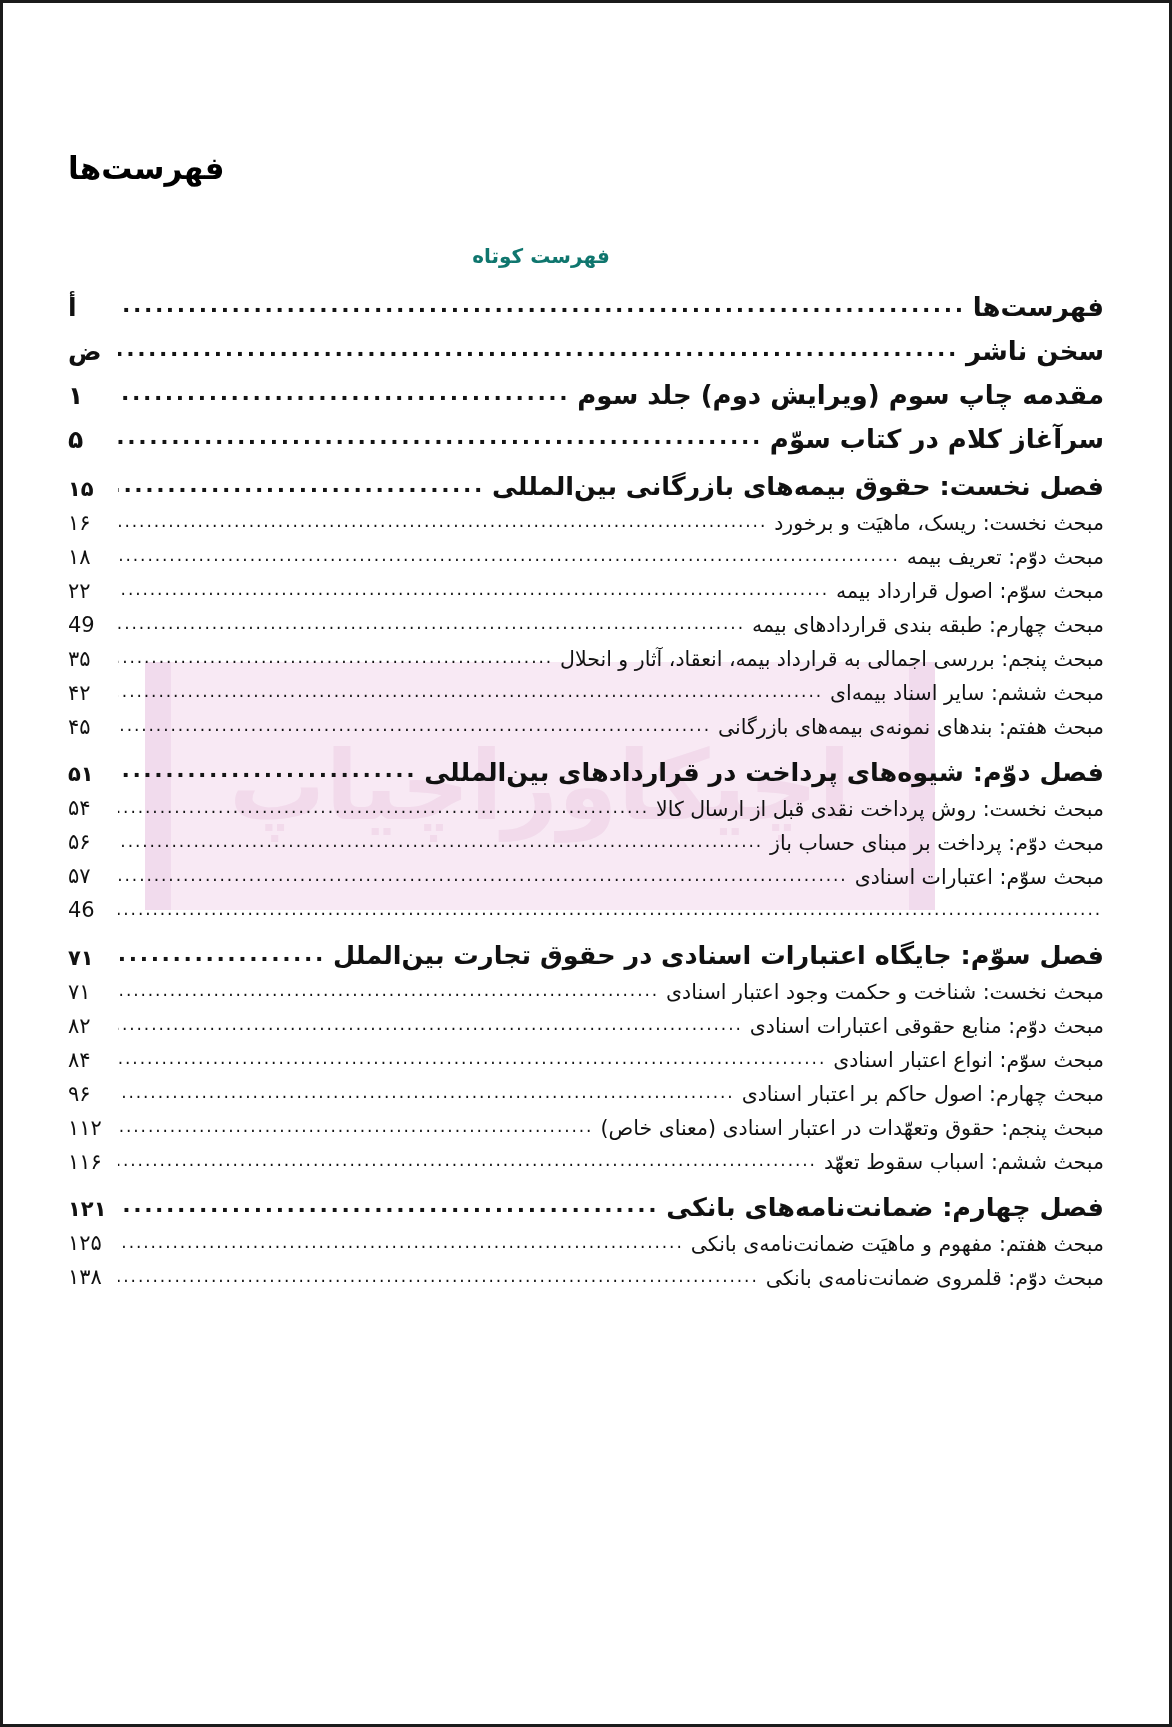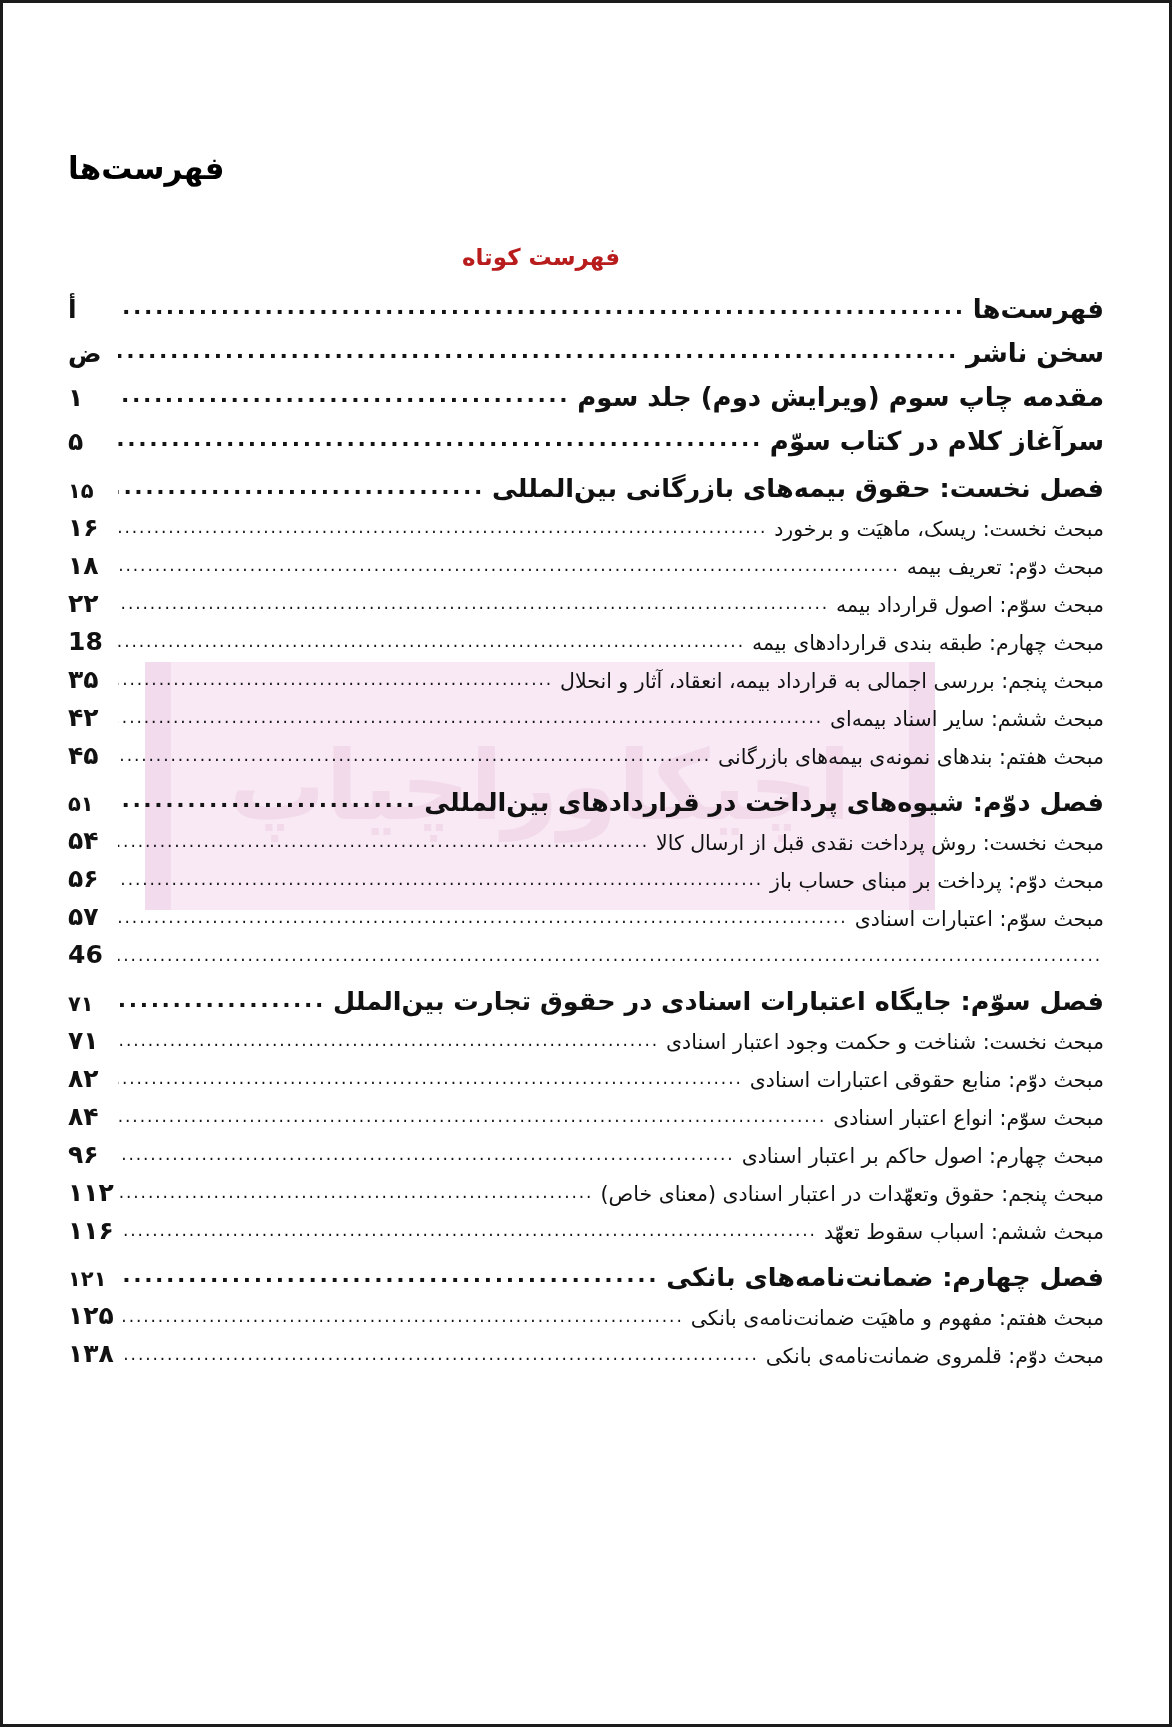--- a/index.html
+++ b/index.html
@@ -77,26 +77,26 @@
     text-align: left;
     font-size: 31px;
     font-weight: bold;
     letter-spacing: 0px;
     margin: 0 0 58px 0;
     direction: rtl;
     color: #000;
   }
   .doc-subtitle {
     text-align: center;
-    font-size: 23px;
+    font-size: 20px;
     font-weight: bold;
     margin: 16px 0 26px 0;
     padding-right: 90px;
     direction: rtl;
-    color: #b91c1c;
+    color: #0f766e;
   }
 
   
   .toc {
     position: relative;
     z-index: 2;
   }
   .toc-row {
     display: flex;
     align-items: flex-end;
@@ -153,21 +153,21 @@
   .row-chapter .toc-dots::after { letter-spacing: 2.6px; font-size: 22px; }
   .row-chapter .toc-page { font-size: 21px; }
 
   
   .row-section {
     font-size: 20.5px;
     font-weight: normal;
     margin-top: 13px;
   }
   .row-section .toc-dots::after { letter-spacing: 1.9px; font-size: 17px; }
-  .row-section .toc-page { font-size: 25px; font-weight: bold; }
+  .row-section .toc-page { font-size: 21px; font-weight: normal; }
 
   .group { margin: 0; padding: 0; }
 </style>
 </head>
 <body>
 
 <div id="page">
 
   <div id="page-frame"></div>
 
@@ -225,21 +225,21 @@
           <span class="toc-page">۱۸</span>
         </div>
         <div class="toc-row row-section">
           <span class="toc-label">مبحث سوّم: اصول قرارداد بیمه</span>
           <span class="toc-dots"></span>
           <span class="toc-page">۲۲</span>
         </div>
         <div class="toc-row row-section">
           <span class="toc-label">مبحث چهارم: طبقه بندی قراردادهای بیمه</span>
           <span class="toc-dots"></span>
-          <span class="toc-page">18</span>
+          <span class="toc-page">49</span>
         </div>
         <div class="toc-row row-section">
           <span class="toc-label">مبحث پنجم: بررسی اجمالی به قرارداد بیمه، انعقاد، آثار و انحلال</span>
           <span class="toc-dots"></span>
           <span class="toc-page">۳۵</span>
         </div>
         <div class="toc-row row-section">
           <span class="toc-label">مبحث ششم: سایر اسناد بیمه‌ای</span>
           <span class="toc-dots"></span>
           <span class="toc-page">۴۲</span>

